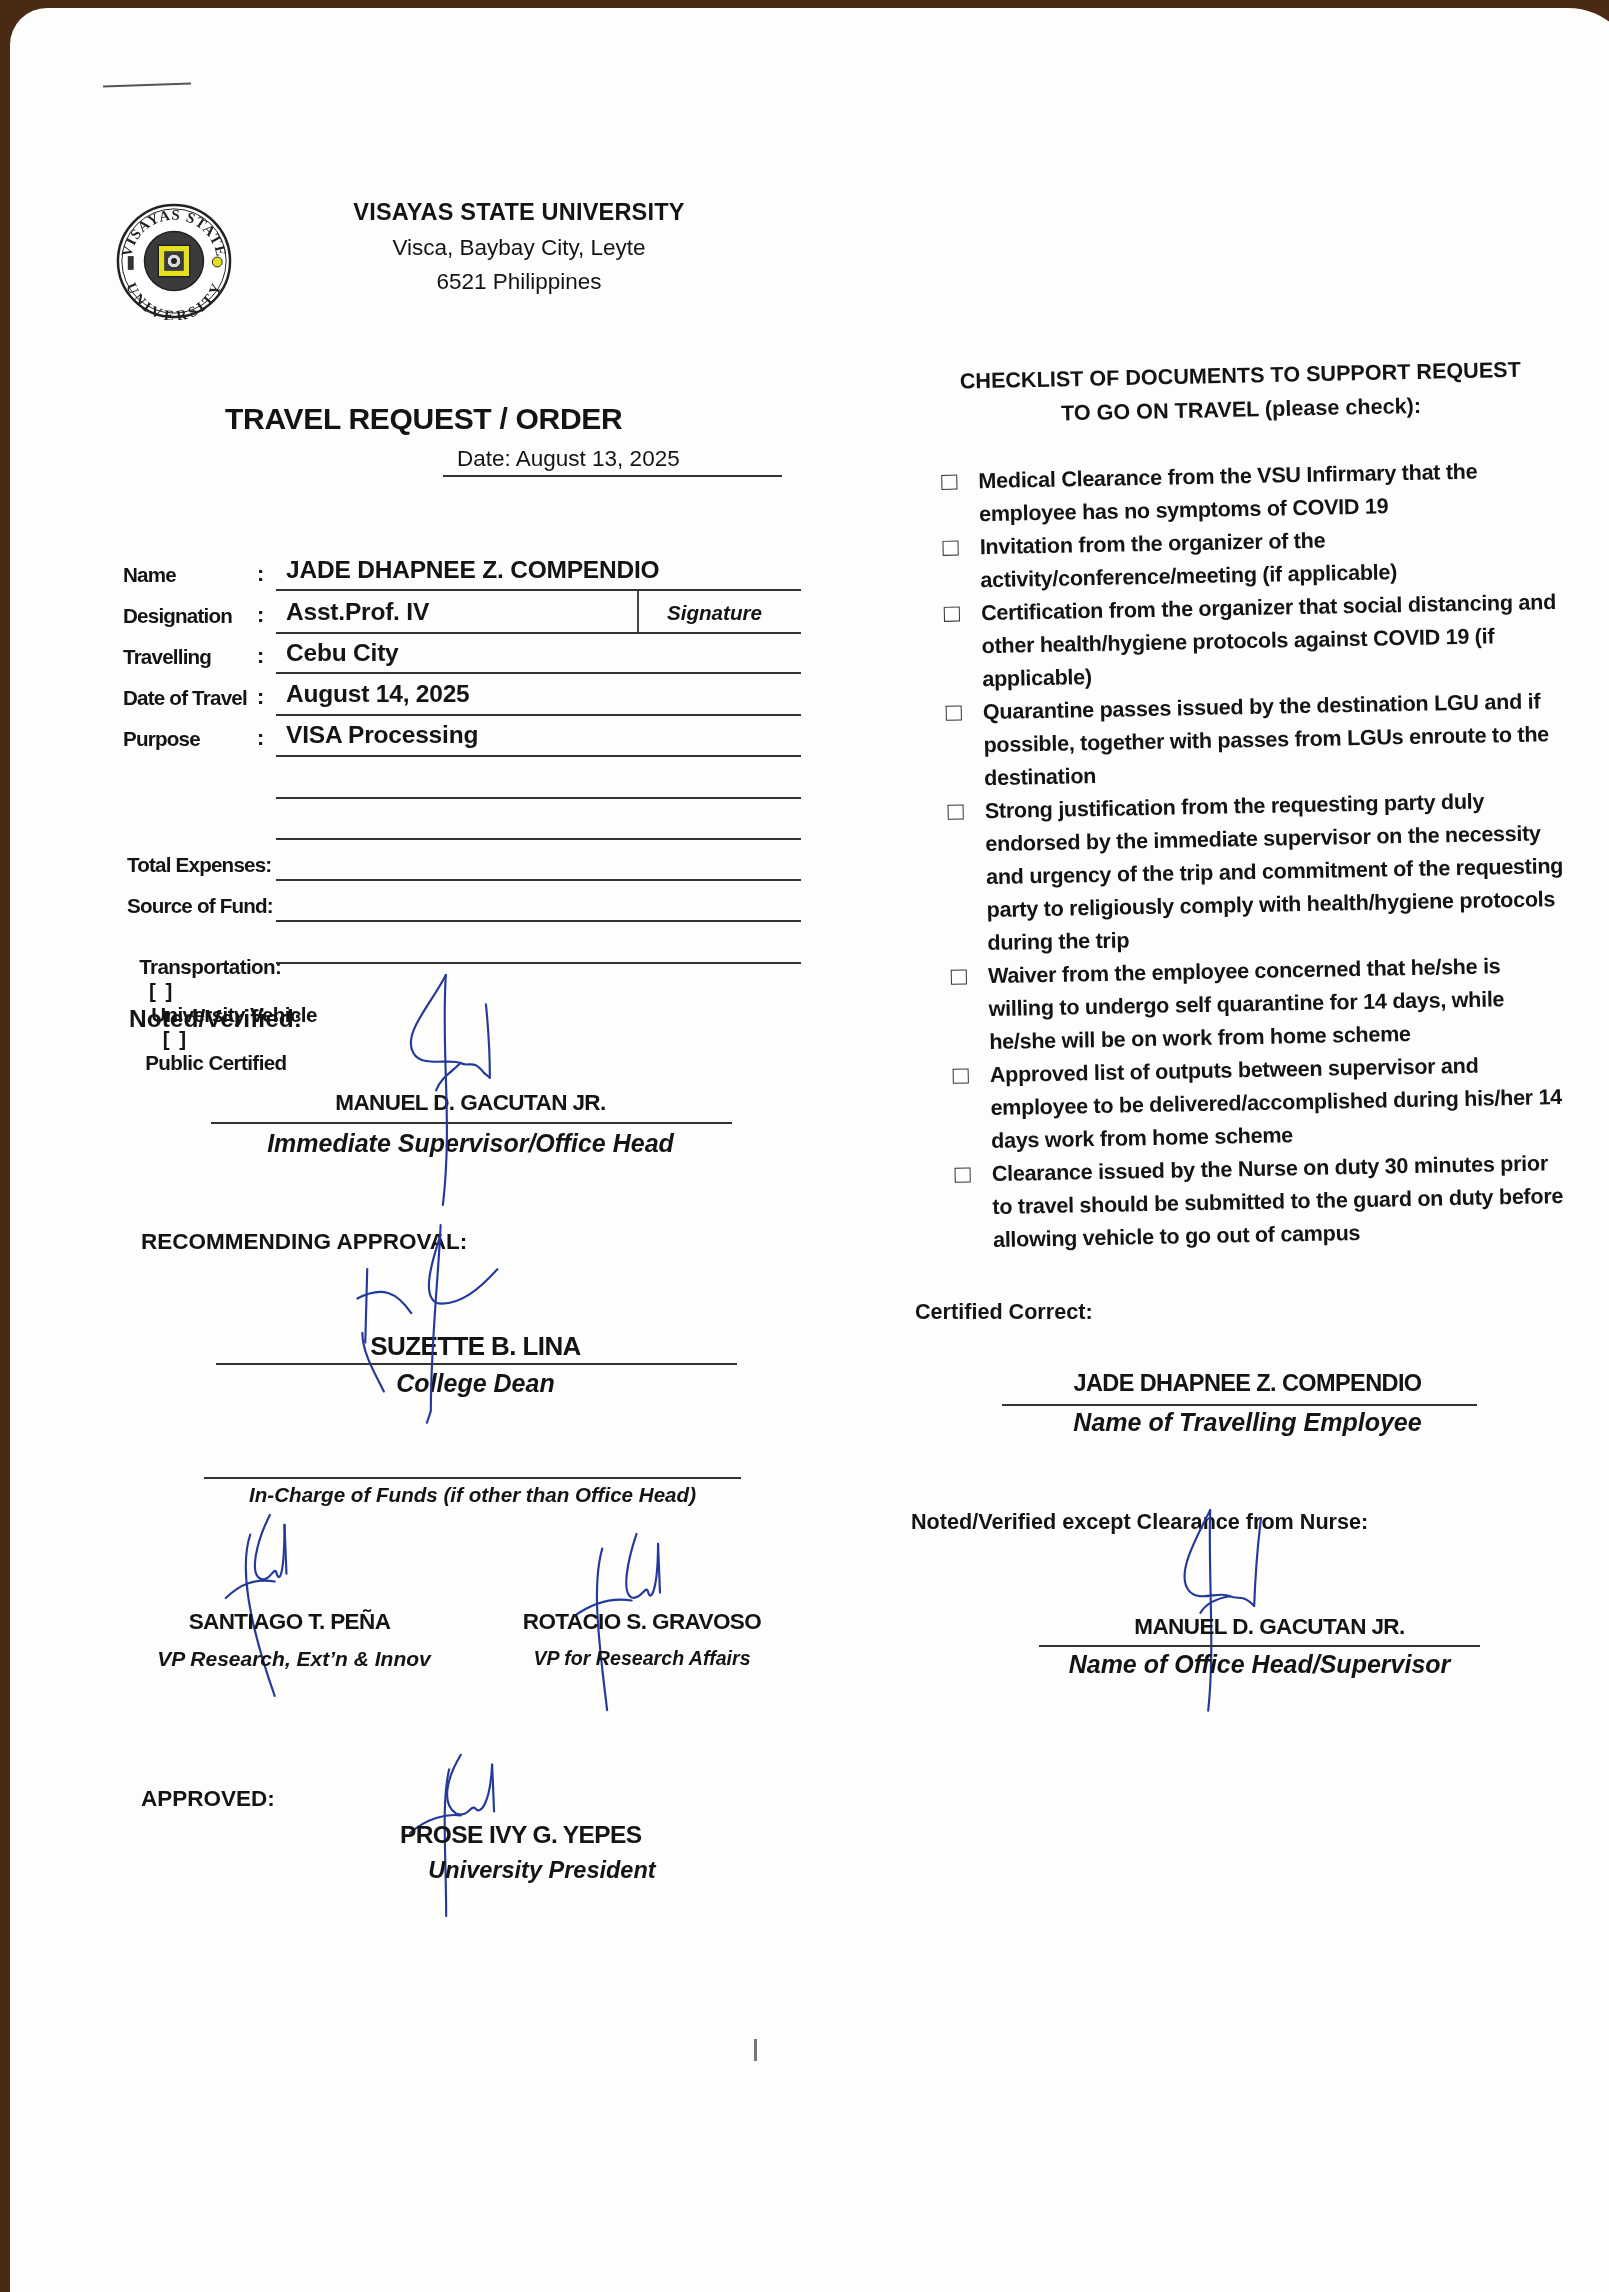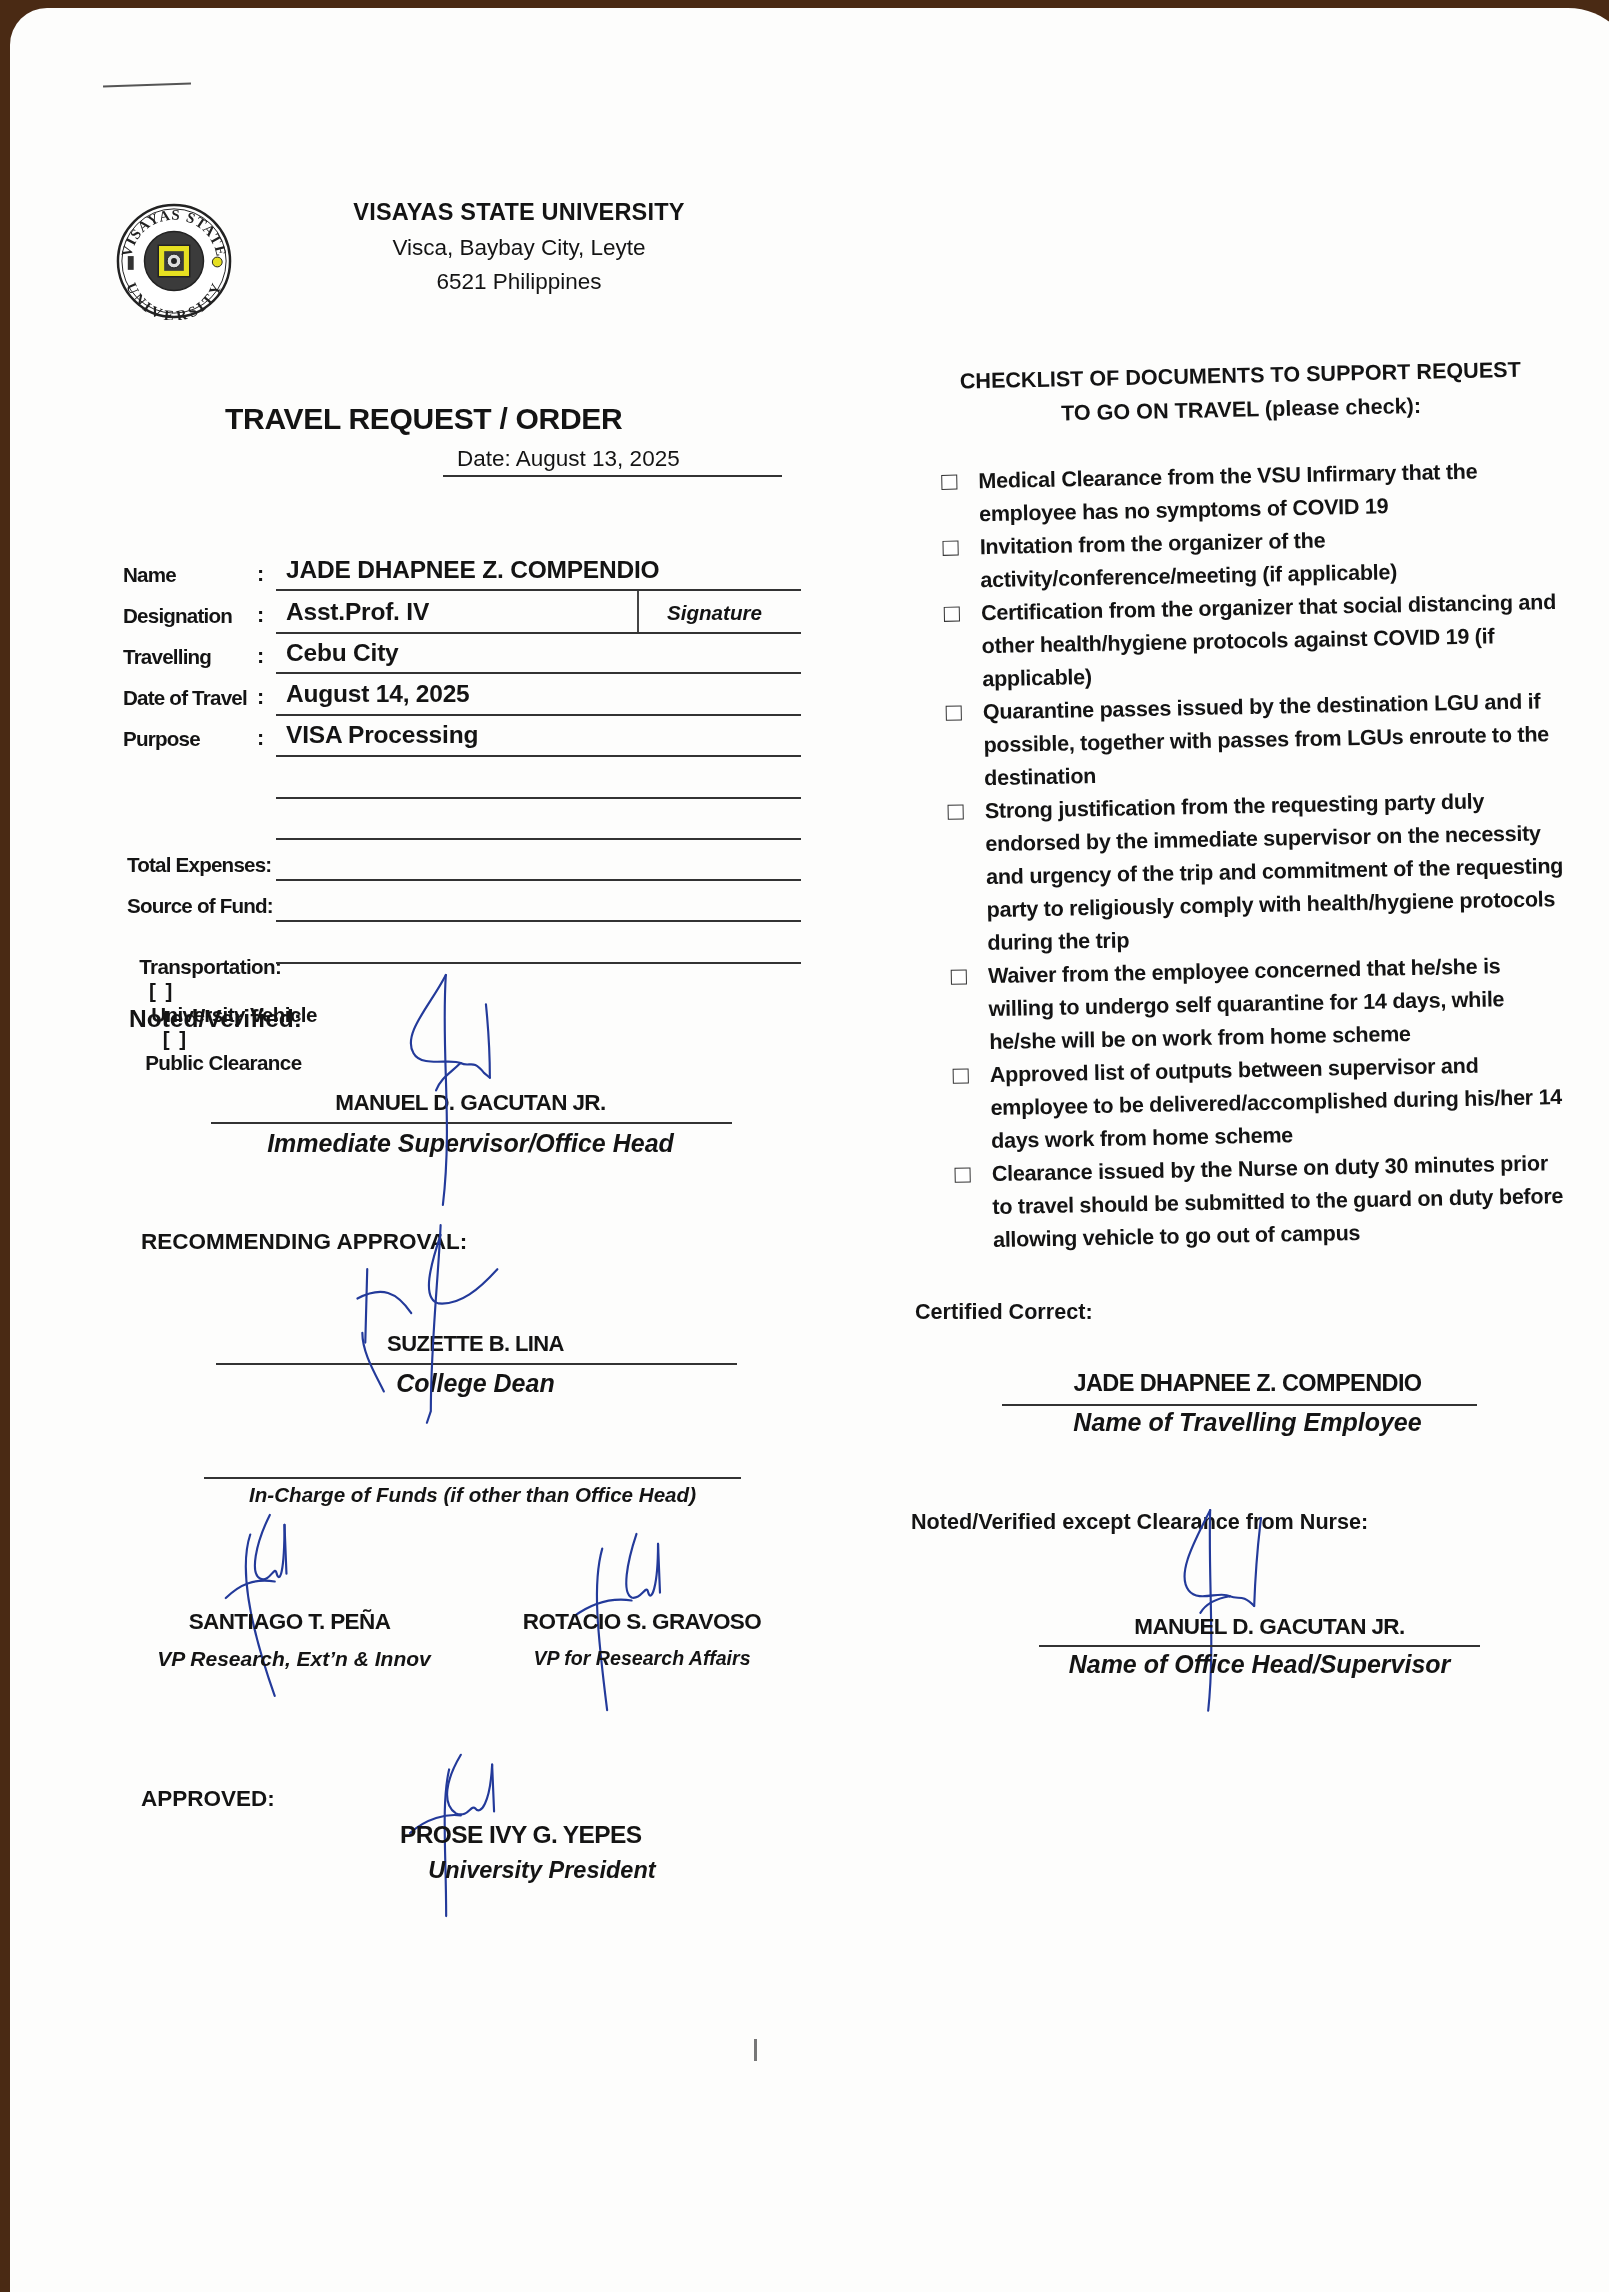--- a/index.html
+++ b/index.html
@@ -127,38 +127,38 @@
 
 <div class="field-label" style="top:894px;left:127px;">Source of Fund:</div>
 <div class="abs" style="left:294px;top:890px;font-size:21.6px;font-weight:bold;"></div>
 <div class="line" style="left:276px;top:920px;width:525px;"></div>
 
 <div class="abs transport">
   <span>Transportation:</span>
   <span style="margin-left:9.8px;">[  ]</span>
   <span style="margin-left:12px;">University Vehicle</span>
   <span style="margin-left:23.5px;">[  ]</span>
-  <span style="margin-left:5.9px;">Public Clearance</span>
+  <span style="margin-left:5.9px;">Public Certified</span>
 </div>
 <div class="line" style="left:276px;top:962px;width:525px;"></div>
 
 <div class="abs section-h" style="left:129px;top:1005px;">Noted/Verified:</div>
 <div class="abs sig-name" style="left:211px;top:1090px;width:519px;">MANUEL D. GACUTAN JR.</div>
 <div class="line" style="left:211px;top:1122px;width:521px;"></div>
 <div class="abs sig-role" style="left:211px;top:1129px;width:519px;">Immediate Supervisor/Office Head</div>
 <svg class="sig" style="left:392px;top:965px;" width="137" height="245" viewBox="0 0 140 250">
   <path d="M55,10 C40,40 10,70 22,90 C30,105 60,95 70,100"></path>
   <path d="M55,10 C50,90 62,160 52,245"></path>
   <path d="M70,100 C80,105 82,95 94,110 L100,115"></path>
   <path d="M96,40 C98,60 100,90 100,115"></path>
   <path d="M45,128 C50,115 60,110 70,100"></path>
 </svg>
 
 <div class="abs section-h" style="left:141px;top:1229px;font-size:22.5px;">RECOMMENDING APPROVAL:</div>
-<div class="abs sig-name" style="left:216px;top:1331px;width:519px;font-size:22px;">SUZETTE B. LINA</div>
+<div class="abs sig-name" style="left:216px;top:1331px;width:519px;font-size:26px;">SUZETTE B. LINA</div>
 <div class="line" style="left:216px;top:1363px;width:521px;"></div>
 <div class="abs sig-role" style="left:216px;top:1369px;width:519px;">College Dean</div>
 <div class="abs"></div>
 <svg class="sig" style="left:333px;top:1215px;" width="225" height="216" viewBox="0 0 230 220">
   <path d="M110,10 C108,60 100,130 100,200 L96,212"></path>
   <path d="M35,55 L33,130"></path>
   <path d="M25,85 C50,72 65,78 80,100"></path>
   <path d="M110,20 C100,50 90,85 108,90 C130,92 150,75 168,55"></path>
   <path d="M30,120 C30,140 42,160 52,180"></path>
 </svg>

